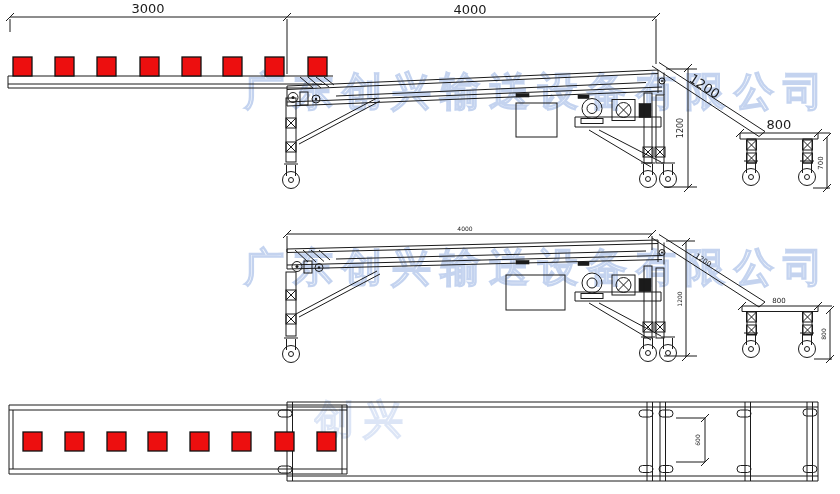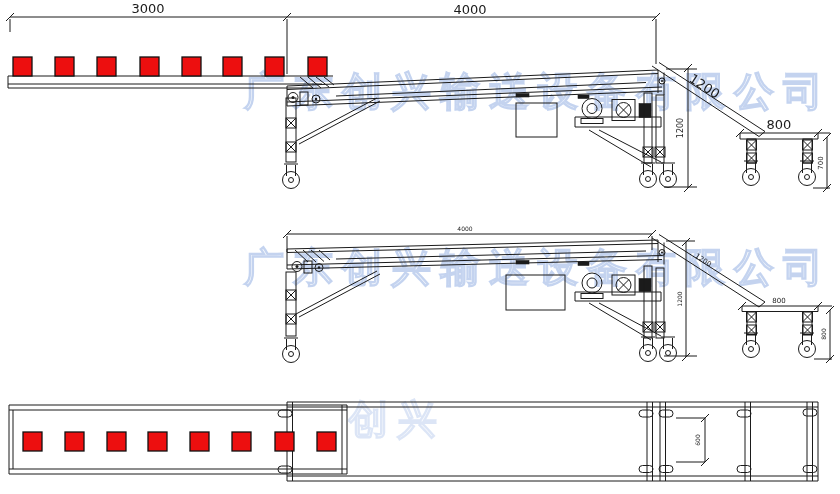--- a/index.html
+++ b/index.html
@@ -19,21 +19,21 @@
   text.dim, .ln text.dim { fill:var(--line,#1b1b1b); stroke:none;
         font-family:"DejaVu Sans", sans-serif; }
 </style>
 </head>
 <body>
 
 <div id="canvas">
 
   <div class="wm" style="left:244px; top:64px;">广东创兴输送设备有限公司</div>
   <div class="wm" style="left:244px; top:240px;">广东创兴输送设备有限公司</div>
-  <div class="wm frag" style="left:348px; top:392px;">创兴</div>
+  <div class="wm frag" style="left:314px; top:392px;">创兴</div>
 
   <svg class="draw" width="840" height="494" viewBox="0 0 840 494">
     <defs>
       <g id="caster">
         <path d="M-7,-16 H7 M-4.5,-15 V-4 M4.5,-15 V-4"></path>
         <circle r="8.5"></circle>
           <circle r="2.5"></circle>
       </g>
       <g id="xbox">
         <rect x="-5" y="-5" width="10" height="10"></rect>

